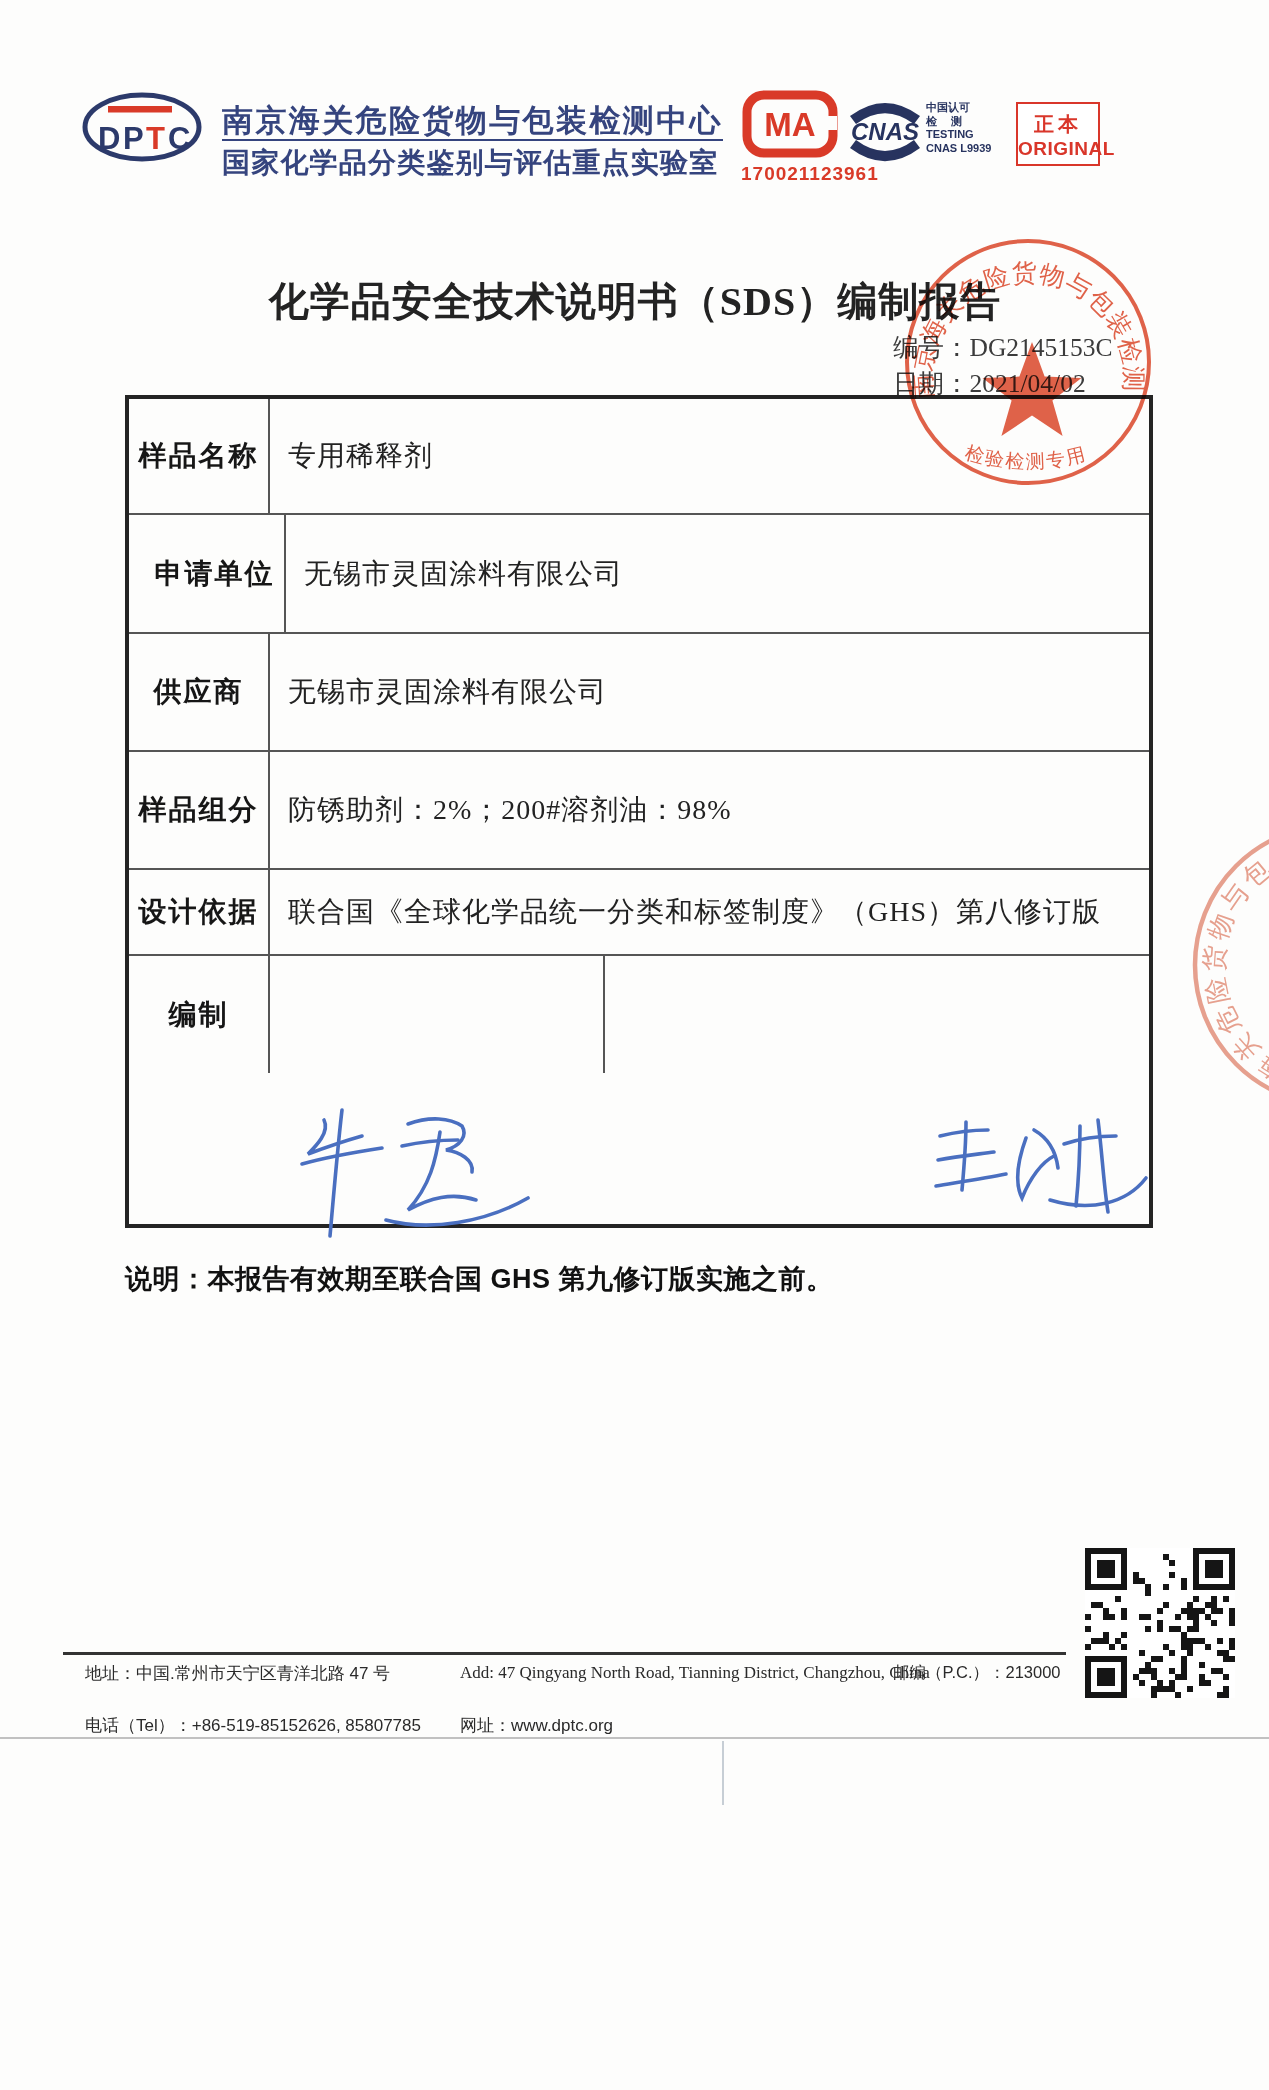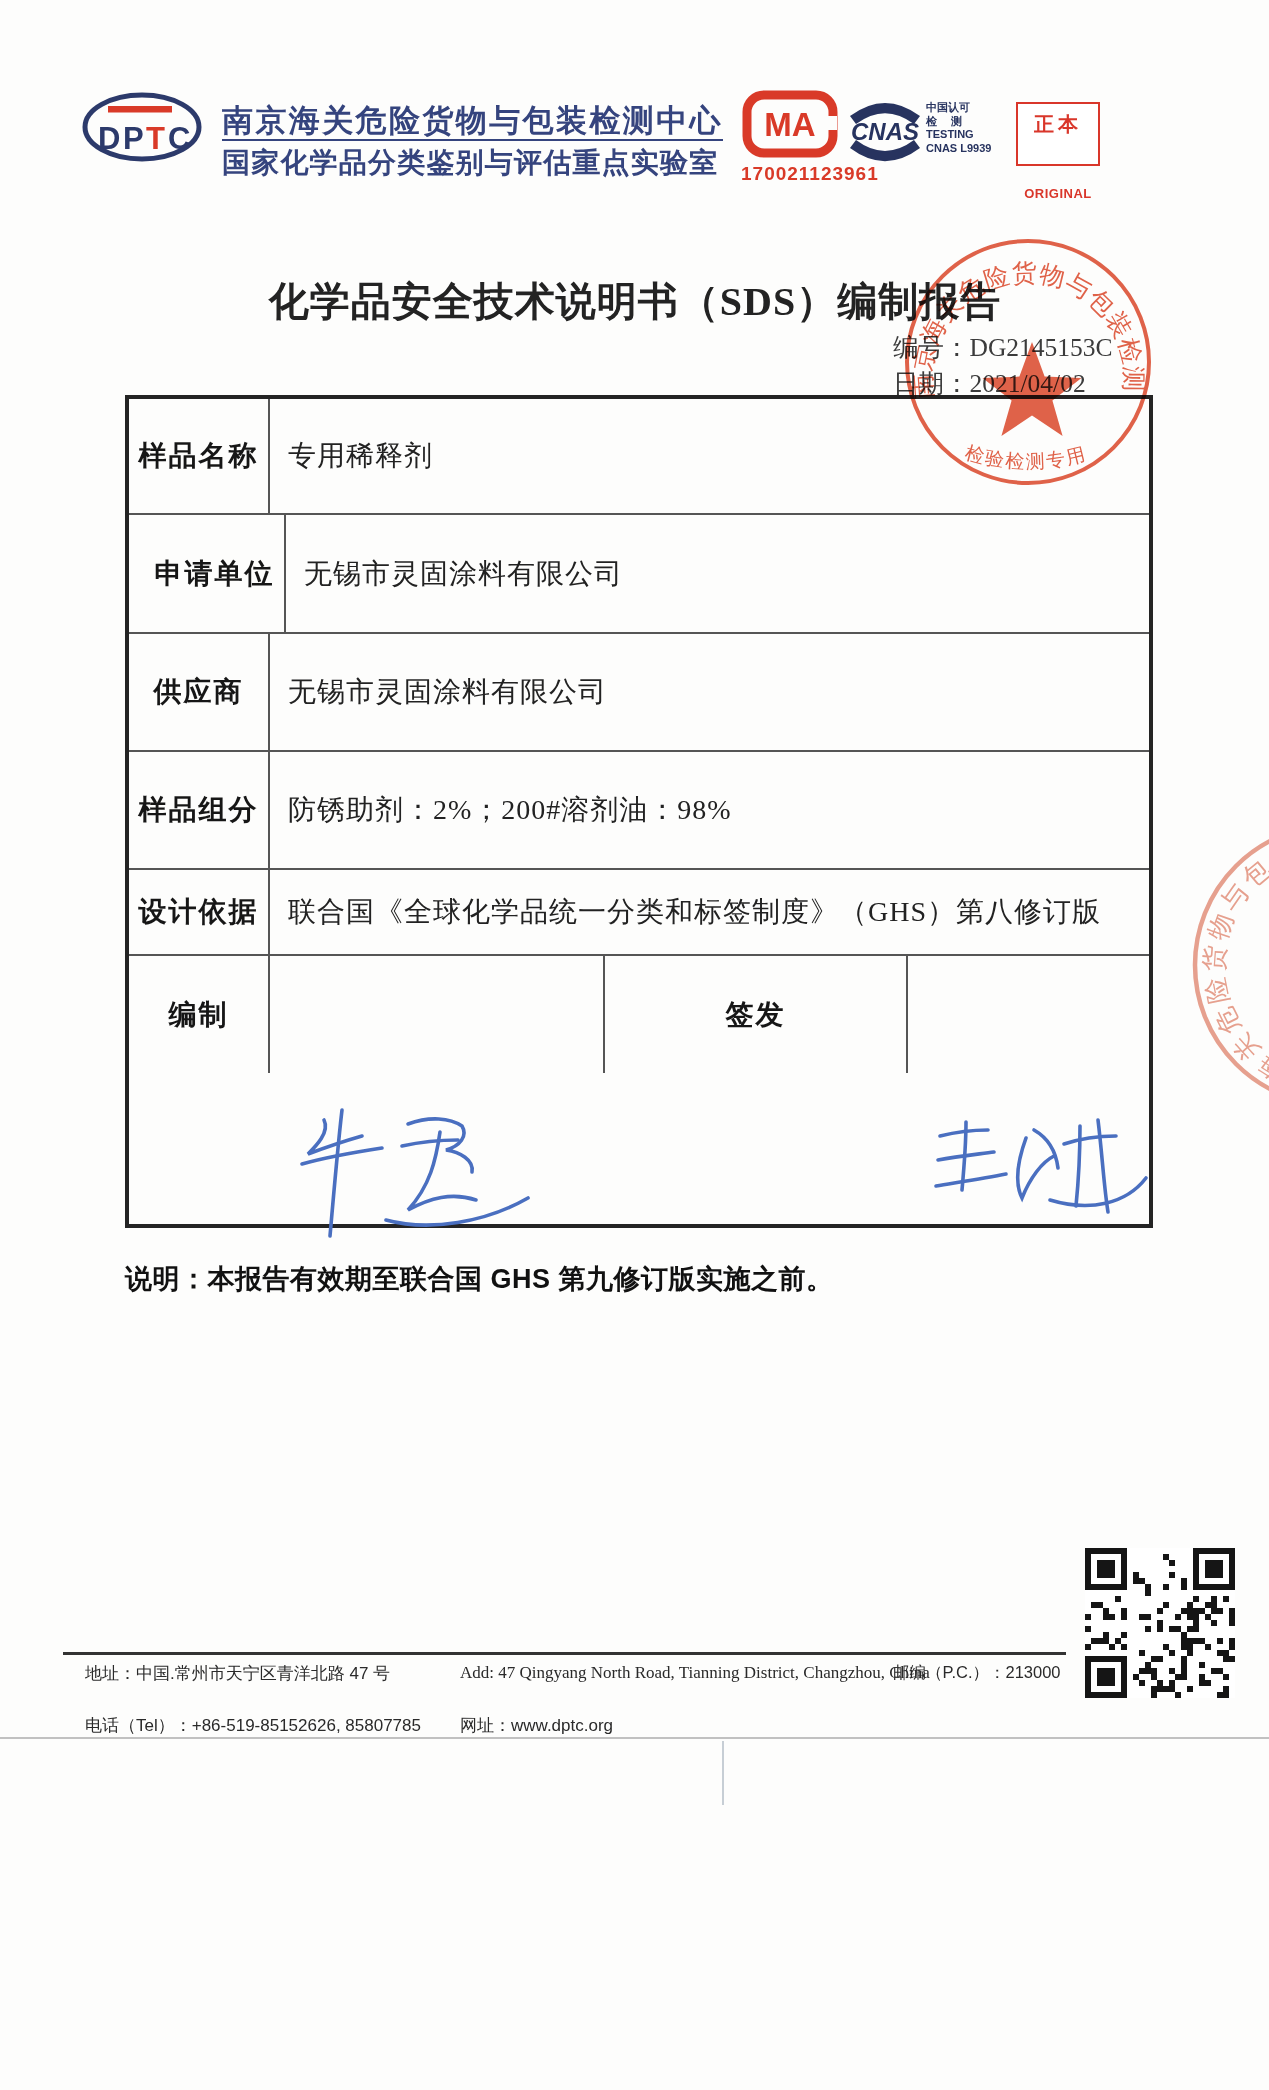--- a/index.html
+++ b/index.html
@@ -8,21 +8,21 @@
 
   
   .org-line1 { position:absolute; left:222px; top:100px; font-size:31px; letter-spacing:2.4px; color:#35447e; font-weight:600; white-space:nowrap; }
   .org-underline { position:absolute; left:222px; top:139px; width:501px; height:2px; background:#35447e; }
   .org-line2 { position:absolute; left:222px; top:144px; font-size:28px; letter-spacing:1.2px; color:#35447e; font-weight:600; white-space:nowrap;text-align:right; }
   .ma-number { position:absolute; left:741px; top:163px; width:100px; text-align:center; font-size:19px; letter-spacing:1px; color:#d93a28; font-weight:700; }
   .cnas-text { position:absolute; left:926px; top:101px; color:#27335f; font-size:11px; line-height:13.5px; font-weight:700; white-space:nowrap; }
   .cnas-text .sp { letter-spacing:14px; }
   .original-box { position:absolute; left:1016px; top:102px; width:84px; height:64px; border:2.5px solid #d9362a; background:#fff; text-align:center; color:#d9362a; padding-top:7px; }
   .original-box .cn { font-size:20px; font-weight:700; letter-spacing:4px; }
-  .original-box .en { font-size:13px; font-weight:700; letter-spacing:.5px;margin-top:48px; }
+  .original-box .en { font-size:19px; font-weight:700; letter-spacing:.5px; }
 
   
   .doc-title { position:absolute; left:130px; top:274px; width:1010px; text-align:center; font-family:"Liberation Serif","DejaVu Serif",serif; font-weight:700; font-size:40px; letter-spacing:1px; color:#232323; white-space:nowrap; }
   .meta-line { position:absolute; left:893px; font-family:"Liberation Serif","DejaVu Serif",serif; font-size:25.5px; color:#3b3b3b; white-space:nowrap; }
   .meta-no { top:330px; } .meta-date { top:366px; }
 
   
   .report-table { position:absolute; left:125px; top:395px; width:1028px; height:833px; border:4px solid #242424; display:flex; flex-direction:column; background:transparent; }
   .t-row { display:flex; align-items:stretch; }
   .t-row + .t-row { border-top:2px solid #555; }
@@ -126,21 +126,20 @@
       <div class="t-label">样品组分</div>
       <div class="t-value">防锈助剂：2%；200#溶剂油：98%</div>
     </div>
     <div class="t-row r5">
       <div class="t-label">设计依据</div>
       <div class="t-value">联合国《全球化学品统一分类和标签制度》（GHS）第八修订版</div>
     </div>
     <div class="t-row r7">
       <div class="t-label">编制</div>
       <div class="c-sig1"></div>
-      <div class="c-label2">签发</div>
       <div class="c-sig2"></div>
     </div>
   </div>
 
   <svg class="sig" style="left:290px;top:1102px;" width="260" height="140" viewBox="0 0 260 140">
     <g fill="none" stroke="#4a6fc0" stroke-width="3.6" stroke-linecap="round">
       <path d="M34,18 C40,30 26,44 18,52 C34,46 58,38 72,34"></path>
       <path d="M52,8 C48,42 44,88 40,134"></path>
       <path d="M12,62 C40,54 66,50 92,46"></path>
       <path d="M118,22 C140,14 160,16 172,24 C178,34 170,44 156,48 C170,50 184,58 182,70"></path>

